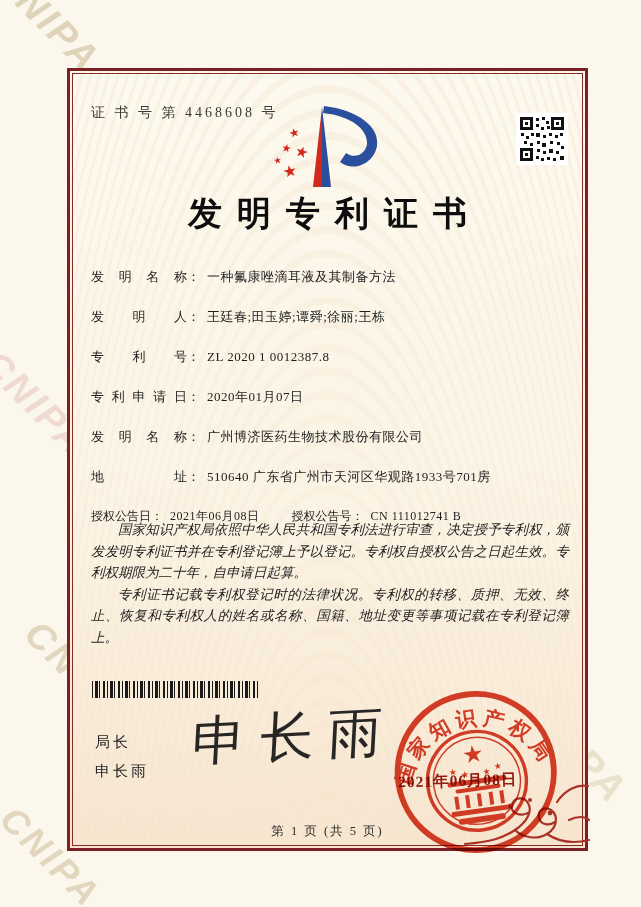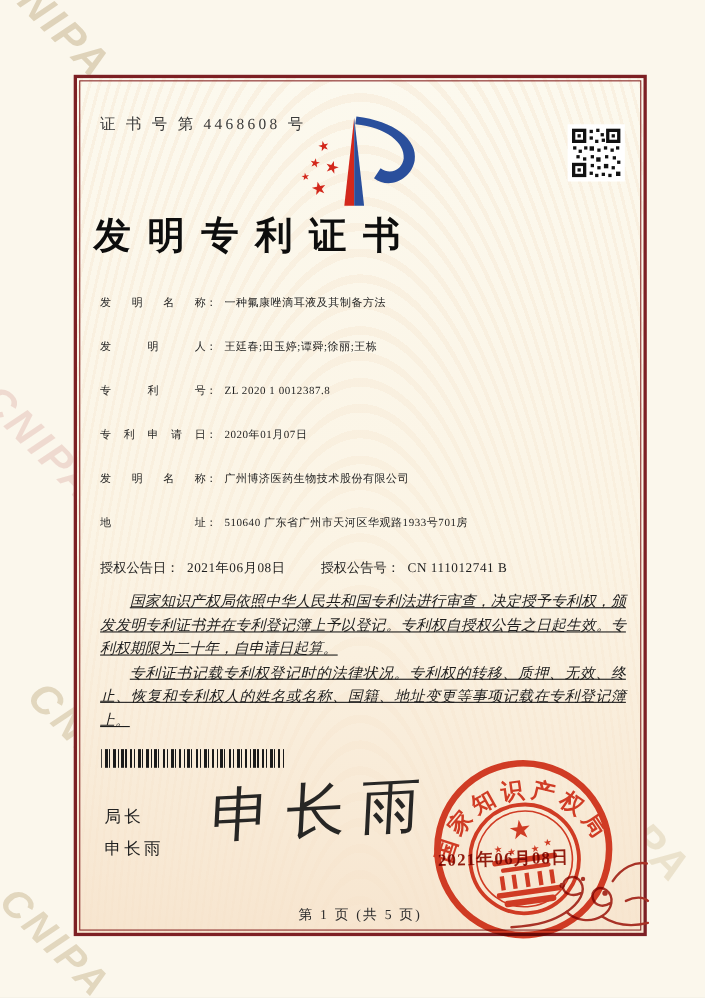--- a/index.html
+++ b/index.html
@@ -38,43 +38,42 @@
   .cert-no {
     position:absolute; left:21px; top:33px; font-size:14px;
     letter-spacing:3px; color:#3a3a3a; z-index:3;
   }
   .logo { position:absolute; left:186px; top:29px; z-index:3; }
   .qr-box {
     position:absolute; left:446px; top:42px; width:52px; height:52px;
     background:#fff; padding:3px; z-index:3;
   }
   .title {
-    position:absolute; left:0; top:120px; width:100%; text-align:left;
+    position:absolute; left:0; top:120px; width:100%; text-align:center;
     font-size:34px; font-weight:700; letter-spacing:15px; text-indent:15px;
     color:#0d0d0d; z-index:3;
   }
   
   .fields { position:absolute; left:21px; top:197px; width:478px; z-index:3; }
-  .field-row { display:flex; align-items:baseline; height:40px; font-size:10px; color:#1f1f1f; }
+  .field-row { display:flex; align-items:baseline; height:40px; font-size:13px; color:#1f1f1f; }
   .field-label {
     display:inline-block; width:96px; text-align:justify; text-align-last:justify;
     letter-spacing:0; color:#1f1f1f; flex:none;
   }
   .field-colon { flex:none; margin-right:7px; }
   .field-value { letter-spacing:0.5px; }
   .grant-row { display:flex; align-items:baseline; height:40px; font-size:12px; color:#1f1f1f; }
   .grant-item { display:flex; align-items:baseline; }
   .grant-item + .grant-item { margin-left:32px; }
   .grant-label { flex:none; }
   
   .legal {
-    position:absolute; left:21px; top:465px; width:478px; z-index:3;
+    position:absolute; left:21px; top:448px; width:478px; z-index:3;
     font-size:13.5px; line-height:21.5px; font-style:italic; color:#1d1d1d;
     text-align:justify;
-    text-decoration:underline;
   }
   .legal p { text-indent:2em; }
   
   .barcode {
     position:absolute; left:22px; top:610px; width:168px; height:17px; z-index:3;
     background:repeating-linear-gradient(90deg,
       #1a1a1a 0 1px, rgba(0,0,0,0) 1px 3px,
       #1a1a1a 3px 6px, rgba(0,0,0,0) 6px 7px,
       #1a1a1a 7px 8px, rgba(0,0,0,0) 8px 11px,
       #1a1a1a 11px 13px, rgba(0,0,0,0) 13px 15px);

